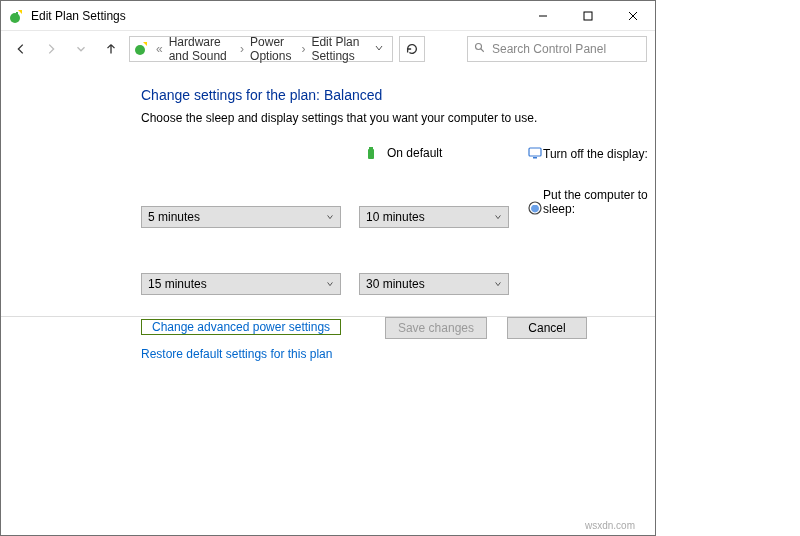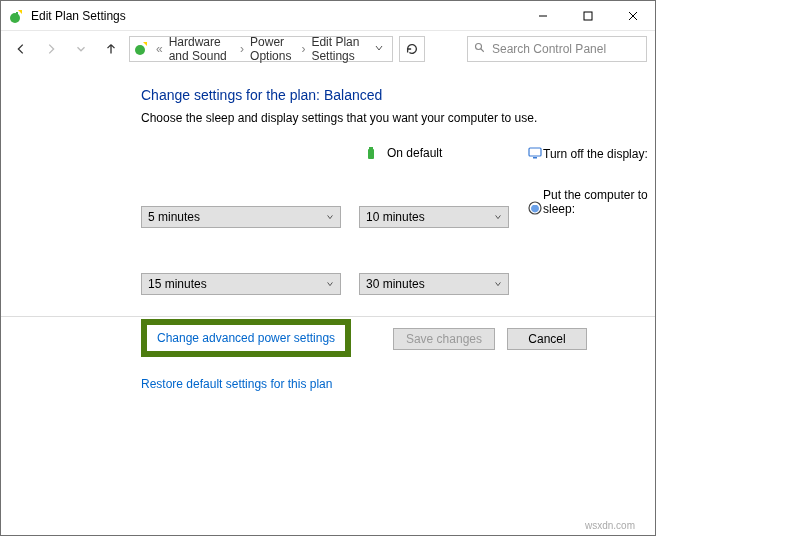--- a/index.html
+++ b/index.html
@@ -24,22 +24,22 @@
   .heading { color:#003399; font-size:14px; margin-bottom:8px; }
   .subtext { font-size:12px; margin-bottom:20px; }
   .grid { display:grid; grid-template-columns: 200px 150px 150px; column-gap:18px; row-gap:14px; align-items:center; }
   .colhead { display:flex; align-items:center; gap:8px; font-size:12px; justify-content:flex-start; padding-left:4px; }
   .rowlabel { display:flex; align-items:flex-end; font-size:12px; }
   .ricon { width:16px; height:16px; flex:0 0 16px; }
   .select { height:22px; border:1px solid #adadad; background:#e1e1e1; display:flex; align-items:center; padding:0 6px; font-size:12px; justify-content:space-between;margin-top:31px; }
   .select svg { width:8px; height:8px; }
   .links { margin-top:24px; }
   .link { color:#0066cc; font-size:12px; cursor:pointer; }
-  .linkbox { display:inline-block; padding:6px 10px; border:6px solid #4d7c0f; margin-bottom:20px; }
-  .footer { position:absolute; left:0; right:0; bottom:175px; height:44px; border-top:1px solid #ddd; display:flex; align-items:center; justify-content:flex-end; padding-right:68px; gap:12px; }
+  .linkbox { display:inline-block; padding:0 10px; border:1px solid #4d7c0f; margin-bottom:12px; }
+  .footer { position:absolute; left:0; right:0; bottom:175px; height:44px; border-top:1px solid #ddd; display:flex; justify-content:flex-end; padding-right:68px; gap:20px; }
   .btn { min-width:80px; height:22px; border:1px solid #adadad; background:#e1e1e1; display:flex; align-items:center; justify-content:center; font-size:12px; padding:0 12px; }
   .btn.disabled { color:#9a9a9a; }
   .watermark { position:absolute; right:20px; bottom:4px; font-size:10px; color:#aaa; }
 </style>
 </head>
 <body>
 
 <div class="window">
 
   <div class="titlebar">

